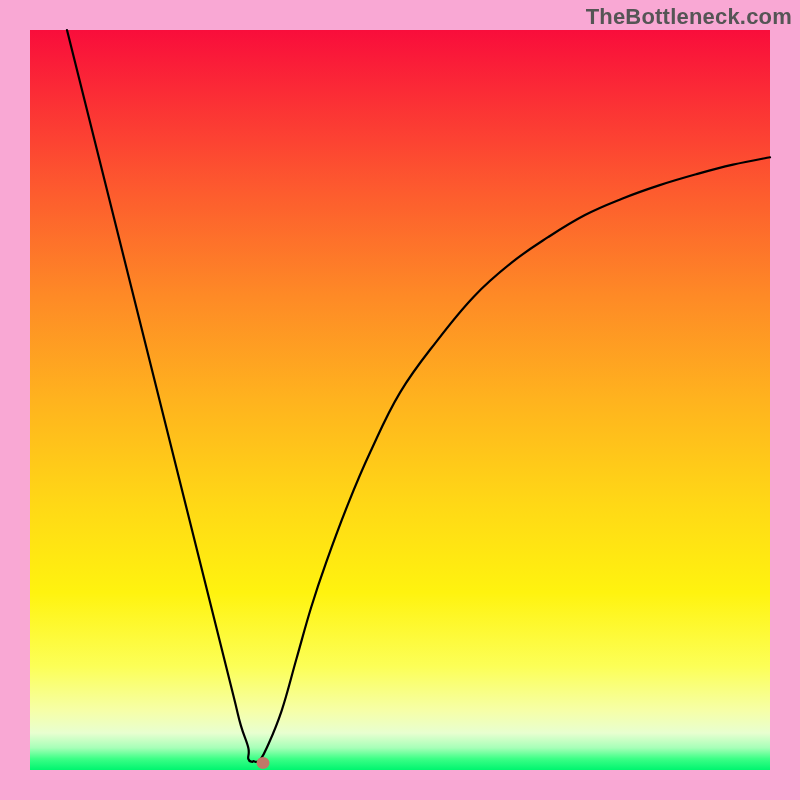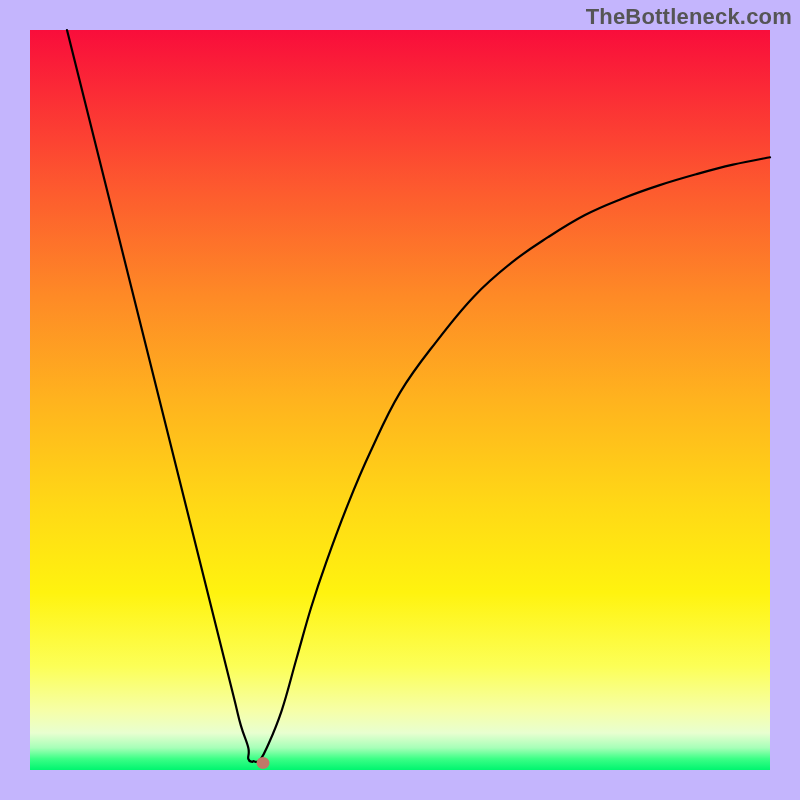--- a/index.html
+++ b/index.html
@@ -8,21 +8,21 @@
     width: 800px;
     height: 800px;
     background: #000;
     overflow: hidden;
     font-family: Arial, Helvetica, sans-serif;
   }
   .stage {
     position: relative;
     width: 800px;
     height: 800px;
-    background: #c4b5fd;
+    background: #f9a8d4;
   }
   .plot {
     position: absolute;
     left: 30px;
     top: 30px;
     width: 740px;
     height: 740px;
     
     background: linear-gradient(to bottom,
       #f90d3b 0%,

